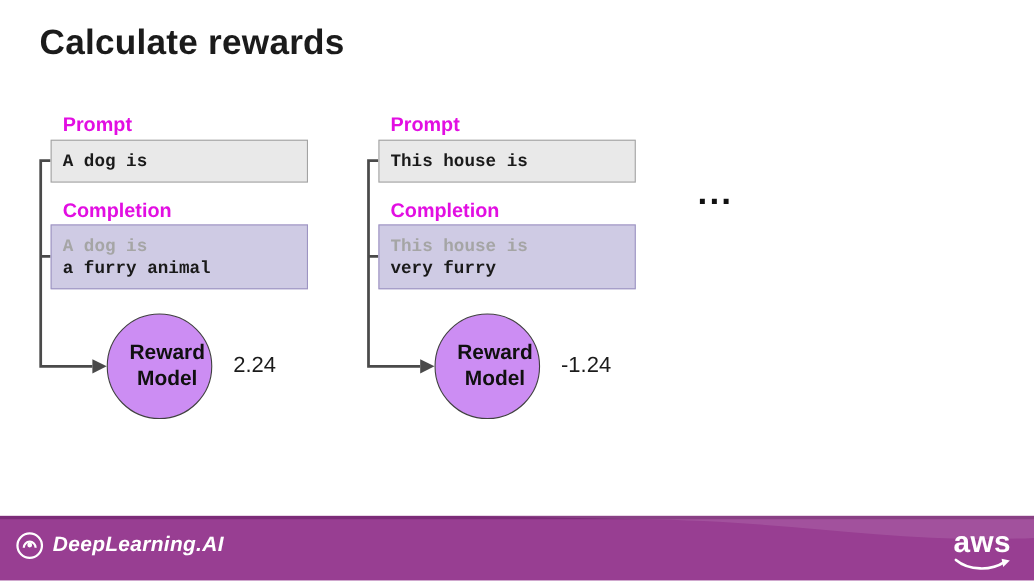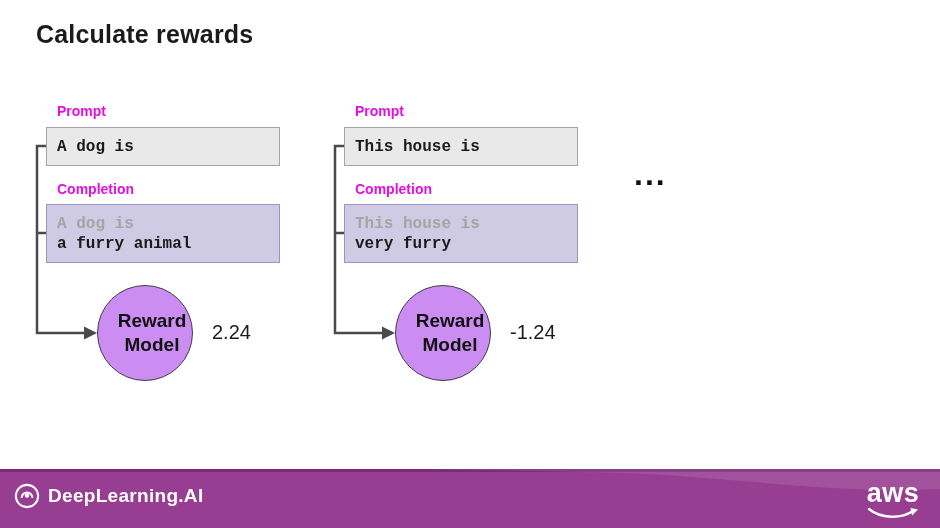--- a/index.html
+++ b/index.html
@@ -2,28 +2,28 @@
 <html><head>
 <meta charset="utf-8">
 <style>
   html,body { margin:0; padding:0; background:#ffffff; }
   .slide {
     position:relative; width:940px; height:528px; background:#ffffff;
     font-family:"Liberation Sans", sans-serif; overflow:hidden;
   }
   .title {
     position:absolute; left:36px; top:20px;
-    font-size:25px; font-weight:600; color:#1b1b1b; letter-spacing:.2px;
+    font-size:32px; font-weight:600; color:#1b1b1b; letter-spacing:.2px;
   }
   
   .group { position:absolute; top:100px; width:300px; height:295px; }
   .g1 { left:26px; }
   .g2 { left:324px; }
   .field-label {
-    position:absolute; left:31px; font-size:14px; font-weight:700; color:#e20ee2;
+    position:absolute; left:31px; font-size:18px; font-weight:700; color:#e20ee2;
   }
   .prompt-label { top:3px; }
   .completion-label { top:81px; }
   .pbox {
     position:absolute; left:20px; top:27px; width:222px; height:37px;
     background:#e9e9e9; border:1px solid #a3a3a3;
     display:flex; align-items:center; padding-left:10px;
   }
   .cbox {
     position:absolute; left:20px; top:104px; width:222px; height:57px;
@@ -44,21 +44,21 @@
   .score { position:absolute; left:186px; top:221px; font-size:20px; color:#1b1b1b; }
   .ellipsis {
     position:absolute; left:634px; top:156px;
     font-size:32px; font-weight:900; letter-spacing:2px; color:#111;
   }
   
   .footer { position:absolute; left:0; top:469px; width:940px; height:59px; background:#983e92; }
   .footer-topline { position:absolute; left:0; top:0; width:100%; height:3px; background:#7c2b78; }
   .footer-swoosh { position:absolute; right:0; top:0; }
   .dl-logo { position:absolute; left:14px; top:14px; display:flex; align-items:center; gap:8px; color:#ffffff; }
-  .dl-text { font-size:19px; font-weight:700; letter-spacing:.3px; }
+  .dl-text { font-size:19px; font-weight:700; letter-spacing:.3px;font-style:italic; }
   .aws-logo { position:absolute; right:20px; top:11px; width:54px; text-align:center; color:#ffffff; }
   .aws-text { font-size:27px; font-weight:700; line-height:1; letter-spacing:.5px; }
 </style>
 </head>
 <body>
 
 <div class="slide">
 
   <div class="title">Calculate rewards</div>
 

